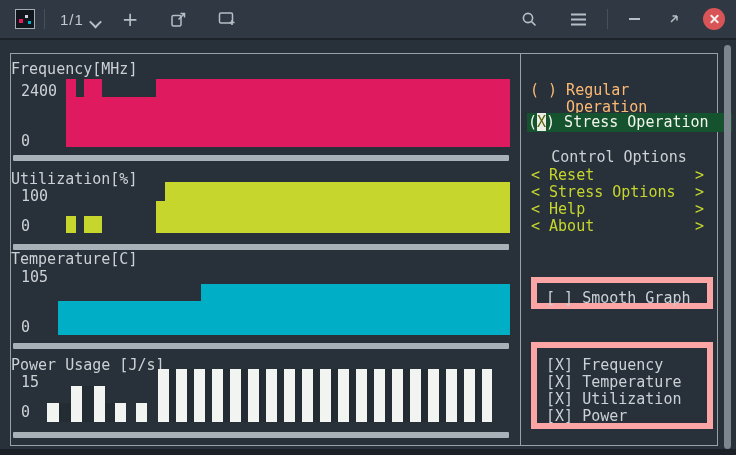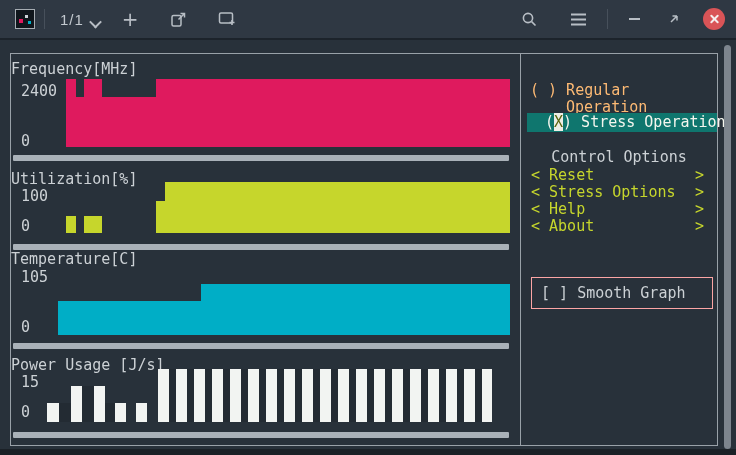--- a/index.html
+++ b/index.html
@@ -49,26 +49,26 @@
   .ytick{position:absolute;left:10px;color:#ccd1d5;white-space:pre}
   .plot{position:absolute;overflow:hidden}
   .seg{position:absolute;bottom:0}
   .pbar{position:absolute;bottom:0}
   .axisbar{position:absolute;left:2px;width:496px;height:6px;background:#a9b1b8;border-radius:1px}
   
   .sb-center{position:absolute;left:0;width:100%;text-align:center;white-space:pre}
   .sb-line{position:absolute;white-space:pre}
   .green{color:#fdba74}
   .gray{color:#ccd1d5}
-  .hl-row{position:absolute;left:6px;top:59px;width:190px;height:19px;
-    background:#0f766e;color:#f4f6ee;white-space:pre;line-height:19px;padding-left:18px;box-sizing:border-box}
+  .hl-row{position:absolute;left:6px;top:59px;width:205px;height:19px;
+    background:#14532d;color:#f4f6ee;white-space:pre;line-height:19px;padding-left:1px;box-sizing:border-box}
   .hl-row .cursor{background:#edeee6;color:#5a650f}
   .ctl-item{position:absolute;left:10px;width:176px;white-space:pre;color:#c6d62c}
   .ctl-item .rarr{position:absolute;right:3px}
-  .sb-box{position:absolute;left:10px;width:182px;border:1px solid #fca5a5;box-sizing:border-box}
+  .sb-box{position:absolute;left:10px;width:182px;border:6px solid #fca5a5;box-sizing:border-box}
   .sb-box .row{white-space:pre;padding-left:9px}
   .scrollbar{position:absolute;left:724px;top:3px;width:7px;height:404px;
     background:#7d858e;border-radius:4px}
   .bottomstrip{position:absolute;left:0;bottom:0;width:736px;height:6px;background:#1b2127}
   svg{display:block}
 </style>
 </head>
 <body>
 
 <div class="topbar">
@@ -245,19 +245,25 @@
 
       <div class="ctl-item" style="top:113px"><span>&lt;</span> <span>Reset</span><span class="rarr">&gt;</span></div>
       <div class="ctl-item" style="top:130px"><span>&lt;</span> <span>Stress Options</span><span class="rarr">&gt;</span></div>
       <div class="ctl-item" style="top:147px"><span>&lt;</span> <span>Help</span><span class="rarr">&gt;</span></div>
       <div class="ctl-item" style="top:164px"><span>&lt;</span> <span>About</span><span class="rarr">&gt;</span></div>
 
       <div class="sb-box" style="top:223px;height:32px">
         <div class="row gray" style="line-height:30px"><span>[ ]</span> <span>Smooth Graph</span></div>
       </div>
 
+      <div class="sb-box" style="top:288px;height:87px;padding-top:9px">
+        <div class="row gray"><span>[X]</span> <span>Frequency</span></div>
+        <div class="row gray"><span>[X]</span> <span>Temperature</span></div>
+        <div class="row gray"><span>[X]</span> <span>Utilization</span></div>
+        <div class="row gray"><span>[X]</span> <span>Power</span></div>
+      </div>
     </div>
   </div>
 
   <div class="scrollbar"></div>
 </div>
 
 <div class="bottomstrip"></div>
 
 </body></html>

